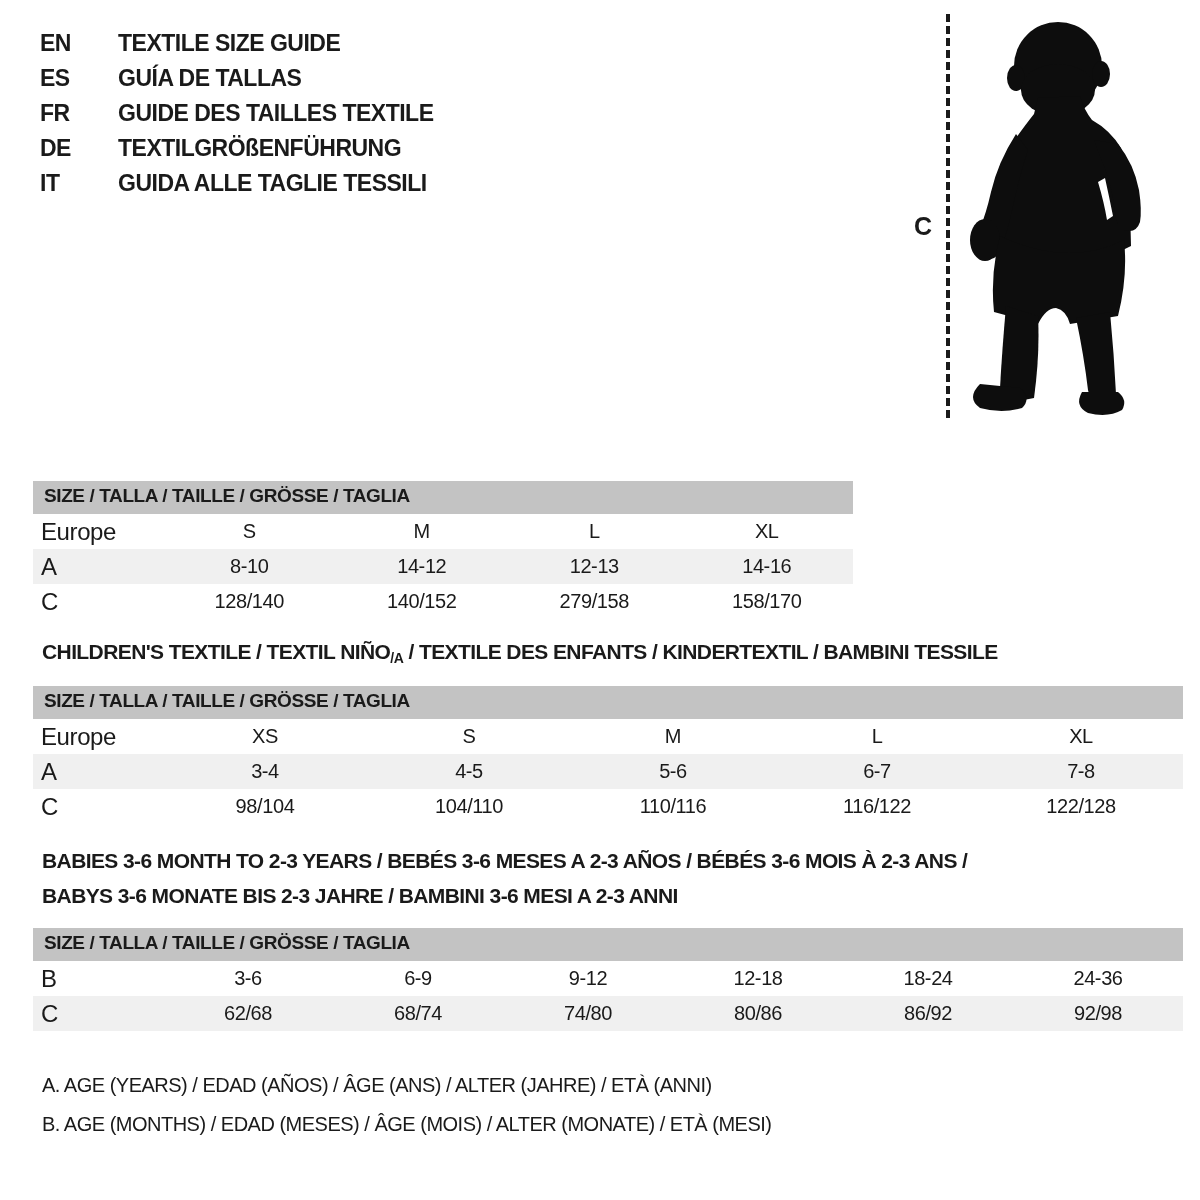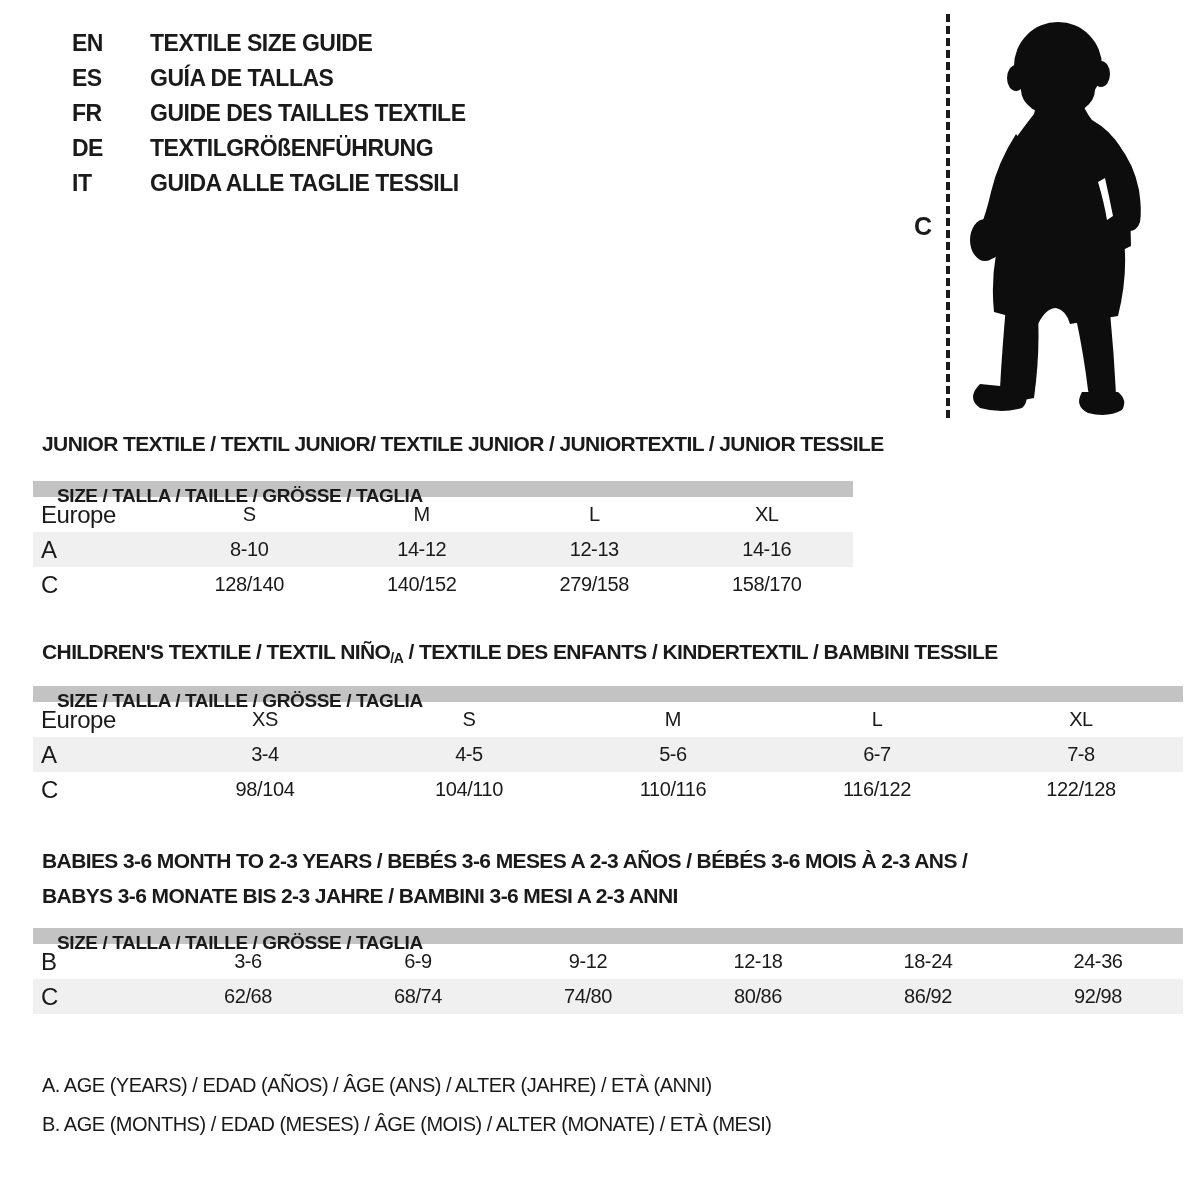--- a/index.html
+++ b/index.html
@@ -16,21 +16,21 @@
   }
   .page {
     position: relative;
     width: 1200px;
     height: 1200px;
     background: #ffffff;
     overflow: hidden;
   }
   
   .lang-block { position: absolute; left: 40px; top: 26px; }
-  .lang-row { display: flex; height: 35px; align-items: center; margin-left: 32px; }
+  .lang-row { display: flex; height: 35px; align-items: center; }
   .lang-code {
     width: 78px; font-weight: bold; font-size: 23px; letter-spacing: -0.5px;
   }
   .lang-title {
     font-weight: bold; font-size: 23px; letter-spacing: -0.5px; white-space: nowrap;
   }
   
   .height-line {
     position: absolute; left: 946px; top: 14px; height: 404px; width: 0;
     border-left: 4px dashed var(--ink);
@@ -45,22 +45,22 @@
     position: absolute; left: 42px;
     font-weight: bold; font-size: 21px; letter-spacing: -0.6px; white-space: nowrap;
   }
   .section-heading .subscript {
     font-size: 14px; vertical-align: -4px; letter-spacing: -0.5px;
   }
   .heading-2line { line-height: 35px; }
   
   .size-table { position: absolute; left: 33px; }
   .size-bar {
-    height: 16px; line-height: 29px; background: var(--header-bar);
-    font-weight: bold; font-size: 19px; letter-spacing: -0.4px; padding-left: 24px;
+    height: 33px; line-height: 29px; background: var(--header-bar);
+    font-weight: bold; font-size: 19px; letter-spacing: -0.4px; padding-left: 11px;
   }
   .t-row { display: flex; height: 35px; align-items: center; }
   .t-row.alt { background: var(--alt-row); }
   .t-label {
     width: 130px; padding-left: 8px; font-size: 24px; letter-spacing: -0.4px;
   }
   .t-cell {
     flex: 1; text-align: center; font-size: 20px; letter-spacing: -0.4px;
   }
   
@@ -122,21 +122,20 @@
       <path d="M88 318 Q98 296 108 318 L108 332 L88 332 Z" fill="#ffffff"></path>
 
       <path d="M48 300 Q44 345 42 382 Q42 396 56 396 L76 392 Q82 348 80 310 Z"></path>
       <path d="M22 378 Q8 392 22 402 Q44 408 64 402 Q74 392 62 382 L42 380 Z"></path>
 
       <path d="M118 312 Q126 350 130 384 Q132 398 146 394 L158 388 Q156 348 152 306 Z"></path>
       <path d="M124 386 Q116 400 130 407 Q150 412 164 404 Q170 394 160 386 Z"></path>
     </g>
   </svg>
 
-  <div class="section-heading" style="top:432px">JUNIOR TEXTILE / TEXTIL JUNIOR/ TEXTILE JUNIOR / JUNIORTEXTIL / JUNIOR TESSILE</div>
 
   <div class="size-table" style="top:481px; width:820px">
     <div class="size-bar">SIZE / TALLA / TAILLE / GRÖSSE / TAGLIA</div>
     <div class="t-row">
       <div class="t-label">Europe</div>
       <div class="t-cell">S</div>
       <div class="t-cell">M</div>
       <div class="t-cell">L</div>
       <div class="t-cell">XL</div>
     </div>

